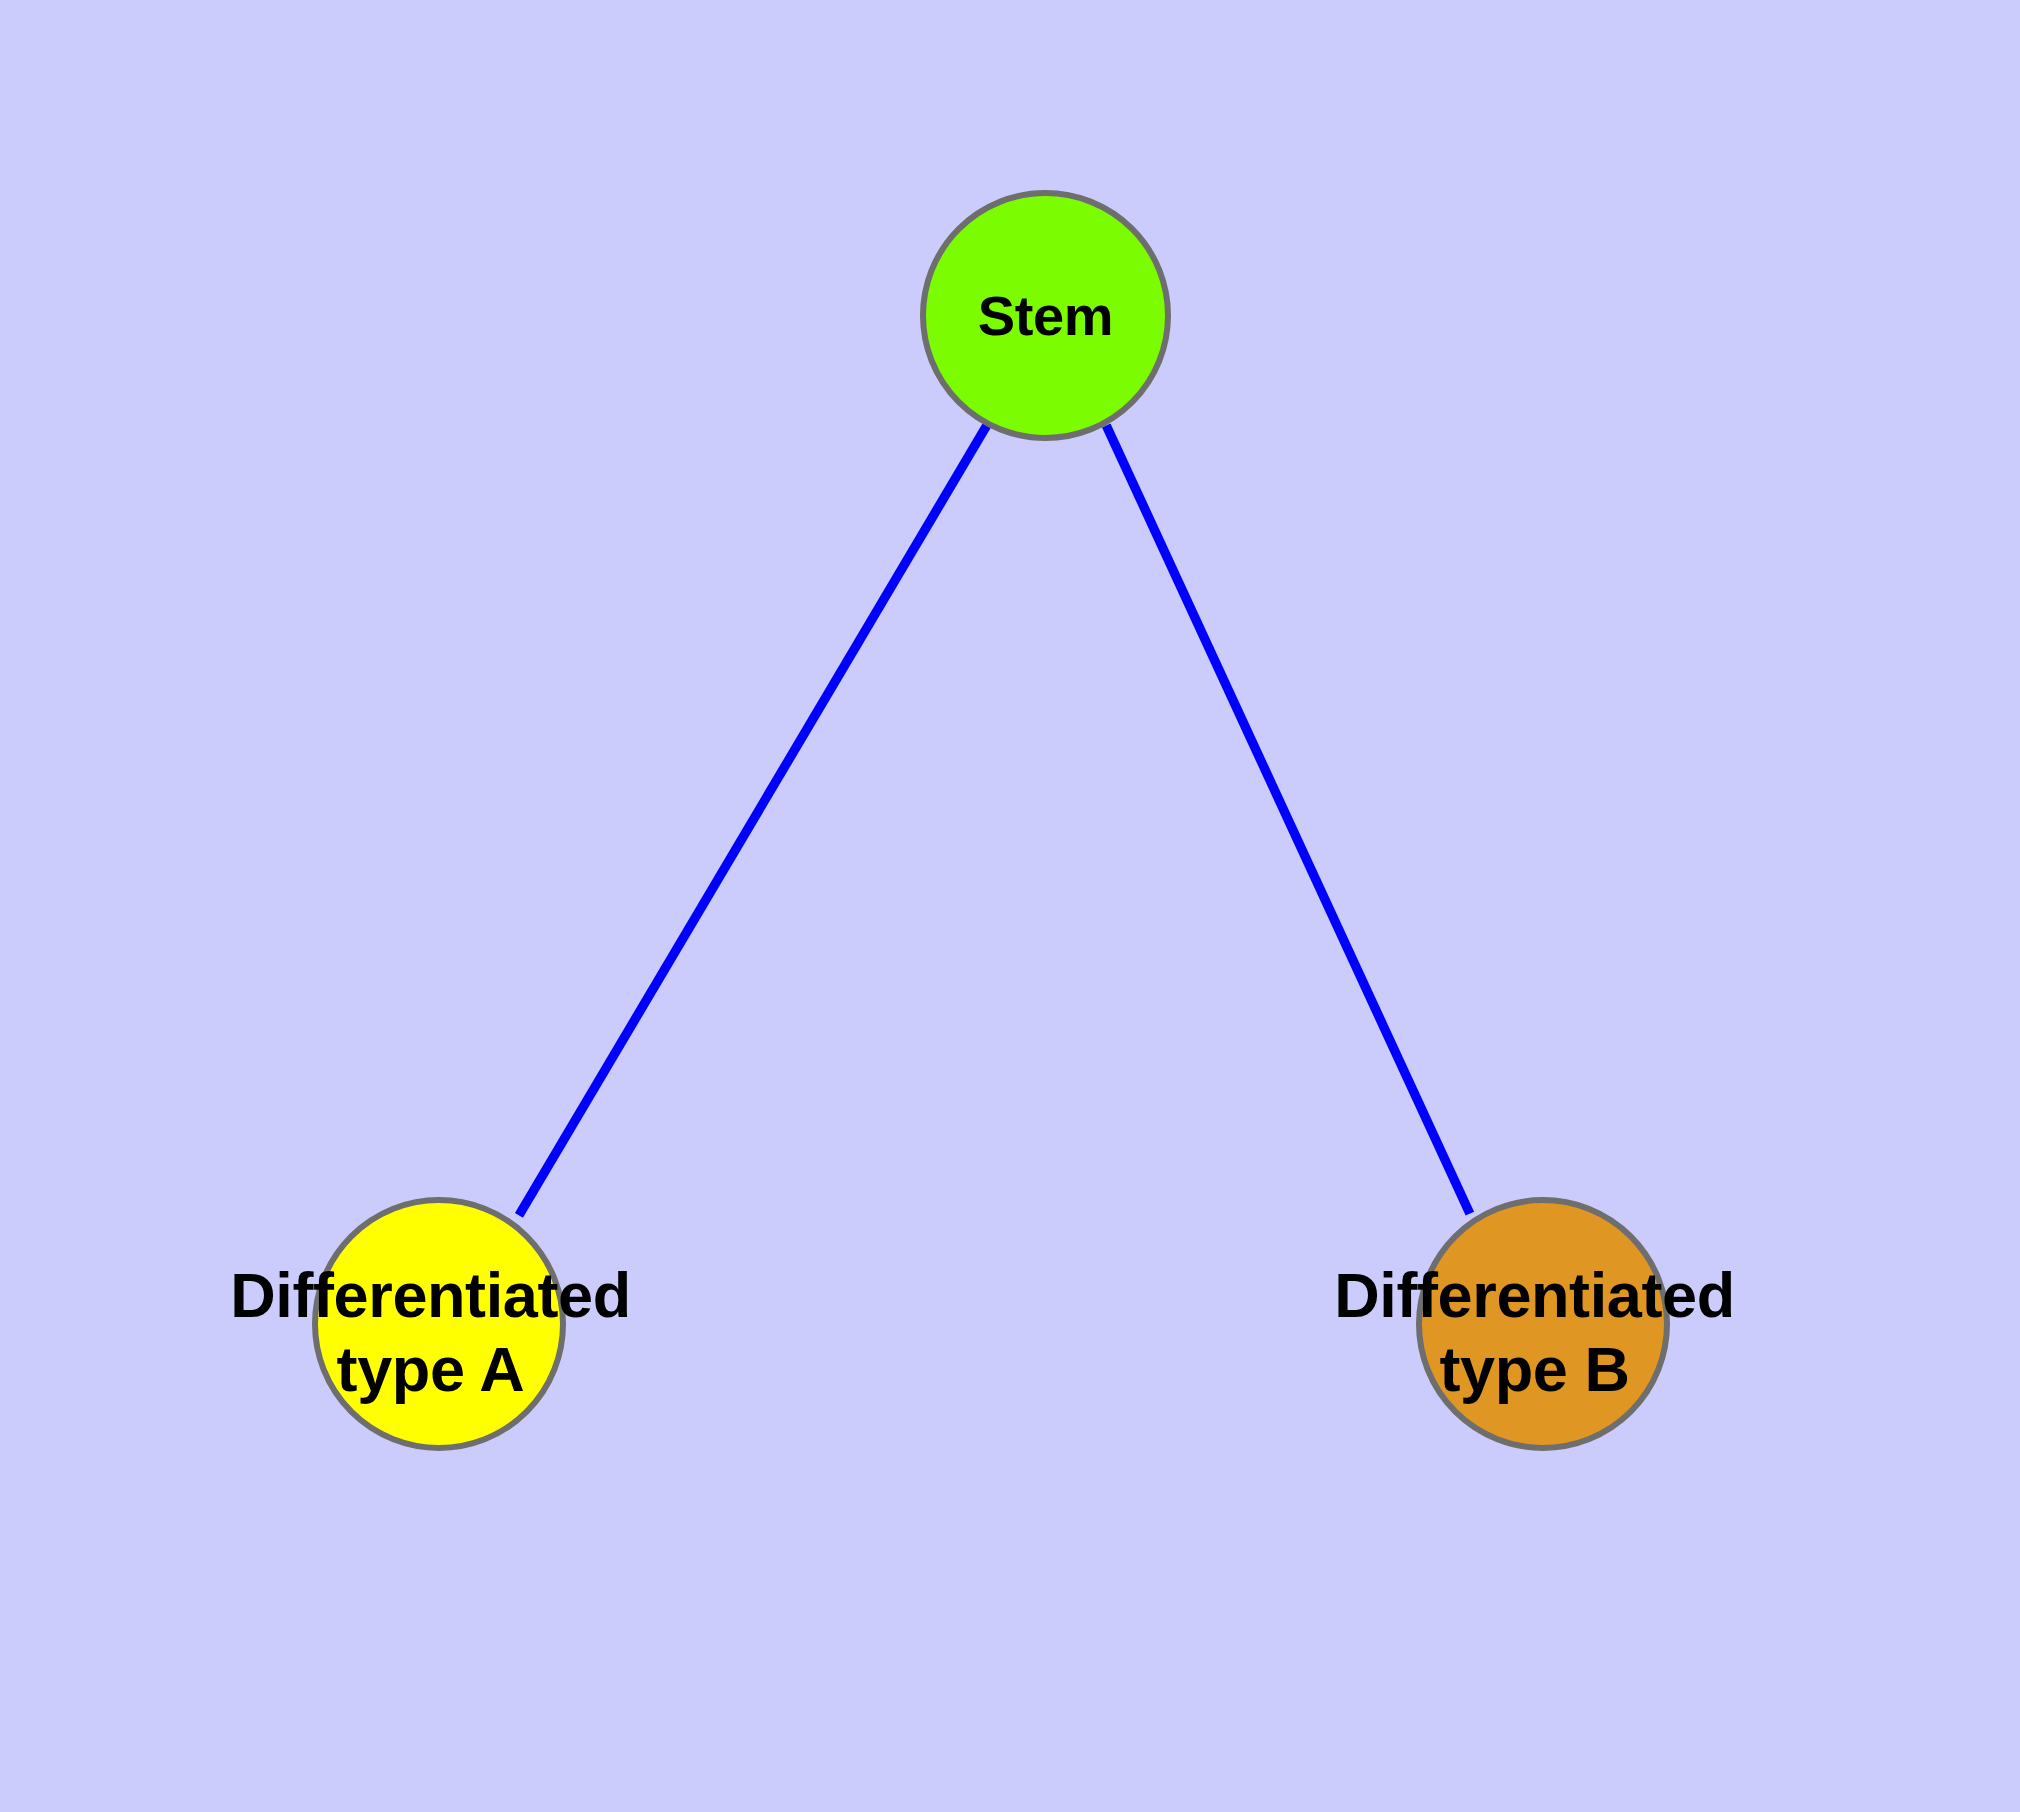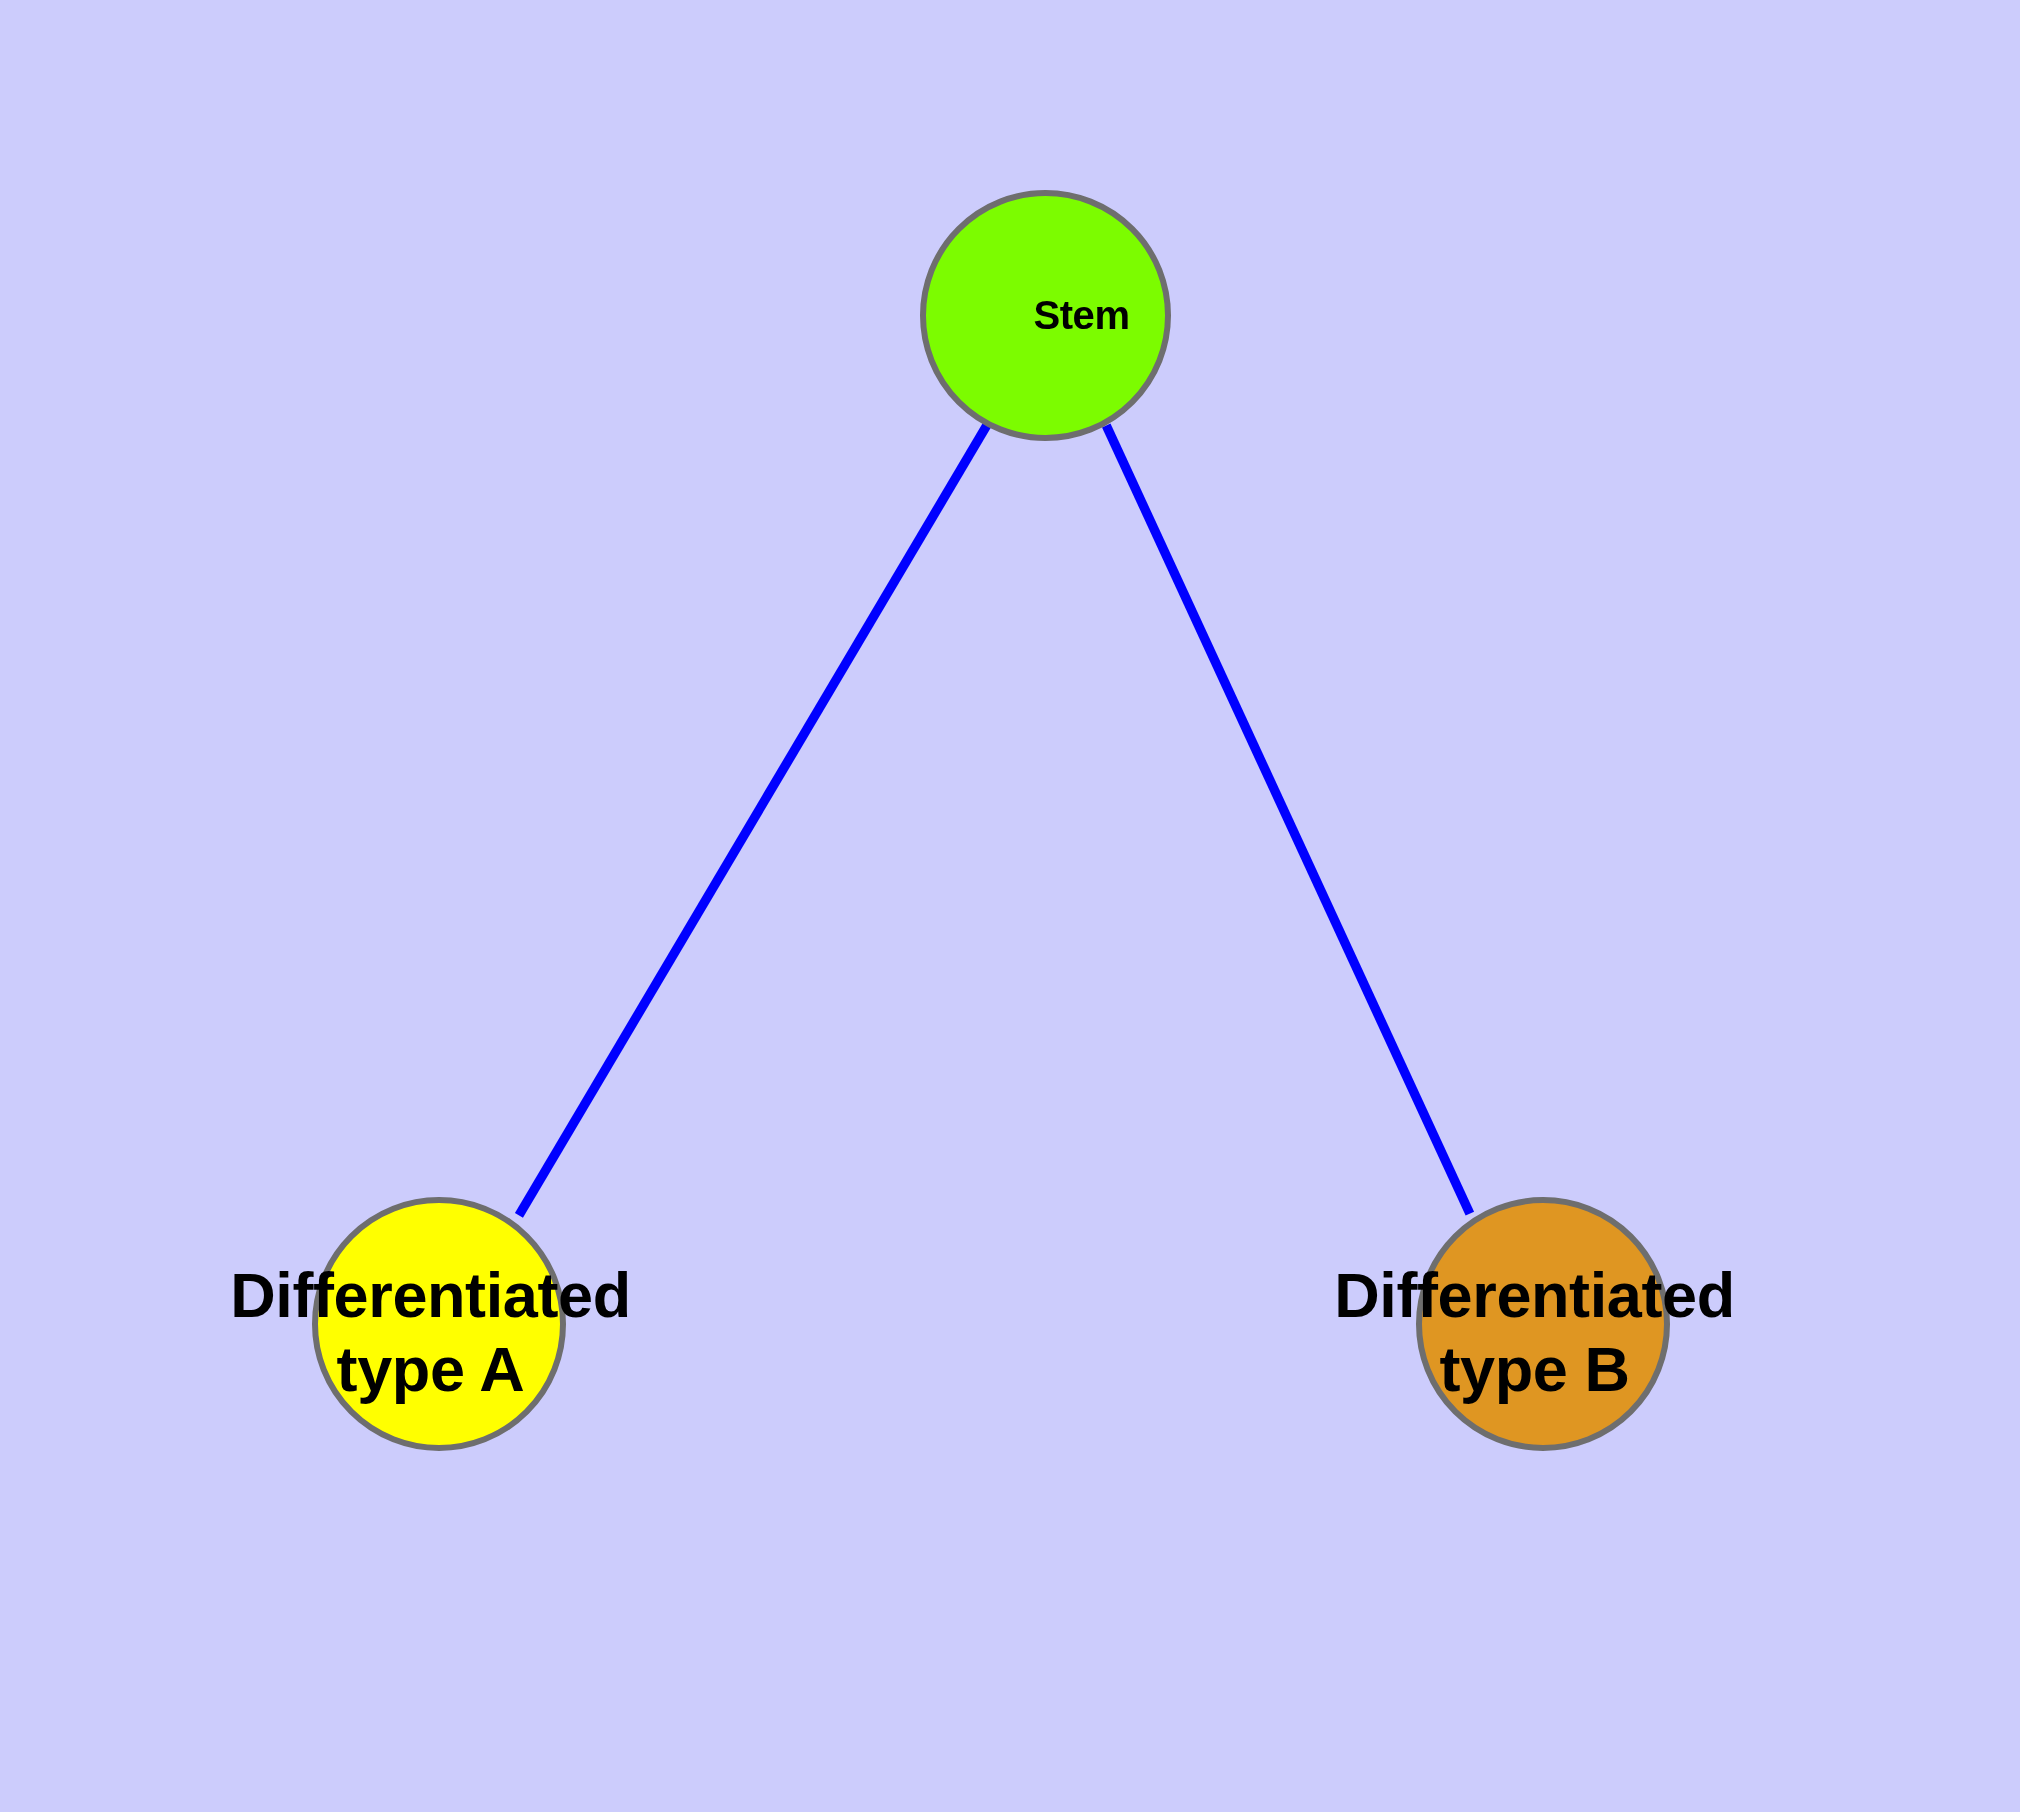--- a/index.html
+++ b/index.html
@@ -57,21 +57,21 @@
 
 <div id="graph-canvas" style="width: 2021px; height: 1812px; background: rgb(204, 204, 252);">
 
   <svg id="edge-layer" viewBox="0 0 2384 2138" style="width: 2021px; height: 1812px;">
     <line x1="1164" y1="502" x2="612" y2="1434" stroke="#0000ff" stroke-width="11" stroke-linecap="butt"></line>
     <line x1="1305" y1="502" x2="1734" y2="1432" stroke="#0000ff" stroke-width="11" stroke-linecap="butt"></line>
   </svg>
 
   <div class="node" style="left: 920px; top: 190px; width: 251px; height: 251px;">
     <div class="node-circle" style="left: 0px; top: 0px; width: 251px; height: 251px; background: rgb(124, 252, 0); border-color: rgb(110, 110, 110);"></div>
-    <div class="node-label" style="font-size: 40px; left: 50%; top: 50%; transform: translate(calc(-50% + 0px), calc(-50% + 0px)); margin-left: 36px;">Stem</div>
+    <div class="node-label" style="font-size: 56px; left: 50%; top: 50%; transform: translate(calc(-50% + 0px), calc(-50% + 0px));">Stem</div>
   </div>
 
   <div class="node" style="left: 312px; top: 1197px; width: 254px; height: 254px;">
     <div class="node-circle" style="left: 0px; top: 0px; width: 254px; height: 254px; background: rgb(255, 255, 0); border-color: rgb(110, 110, 110);"></div>
     <div class="node-label" style="font-size: 63px; left: 50%; top: 50%; transform: translate(calc(-50% - 8.5px), calc(-50% + 8.5px));">Differentiated
 type A</div>
   </div>
 
   <div class="node" style="left: 1416px; top: 1197px; width: 254px; height: 254px;">
     <div class="node-circle" style="left: 0px; top: 0px; width: 254px; height: 254px; background: rgb(223, 150, 34); border-color: rgb(110, 110, 110);"></div>

